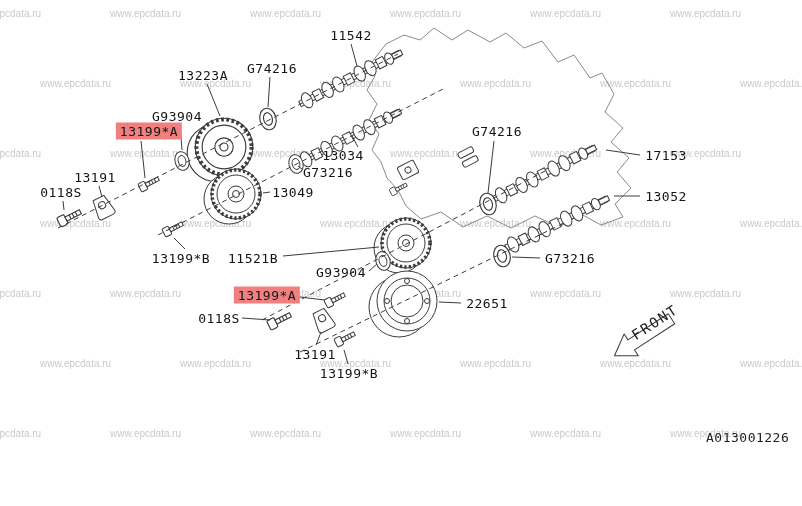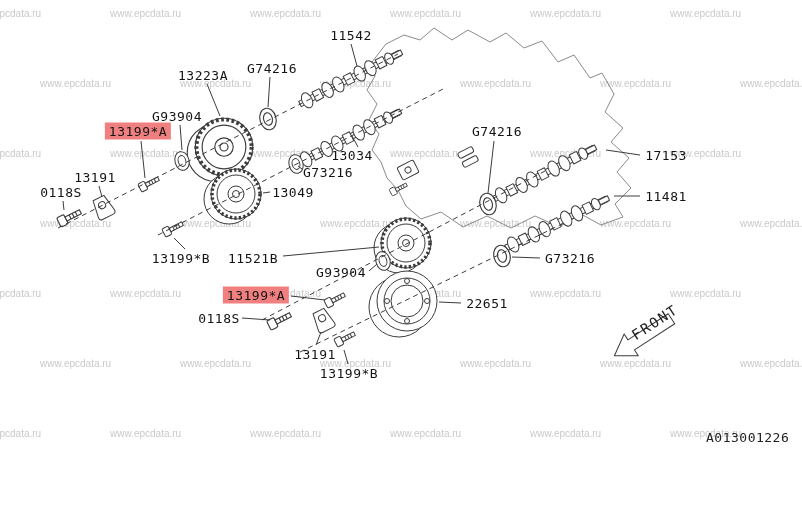--- a/index.html
+++ b/index.html
@@ -18,21 +18,21 @@
     position:absolute;font-family:"Liberation Sans",sans-serif;
     font-size:10px;color:var(--wm);white-space:nowrap;pointer-events:none;z-index:1;
   }
   svg.drawing{position:absolute;left:0;top:0;z-index:2;}
   #labels-layer{position:absolute;inset:0;z-index:3;pointer-events:none;}
   .part-label{
     position:absolute;transform:translate(-50%,-50%);
     font-size:13px;color:#141414;white-space:nowrap;letter-spacing:0.5px;
     pointer-events:auto;cursor:pointer;z-index:3;
   }
-  .part-label.highlighted{background:var(--hl);padding:1px 4px;}
+  .part-label.highlighted{background:var(--hl);padding:1px 4px;margin-left:11px;}
   .front-label{
     position:absolute;left:627px;top:314px;width:56px;text-align:center;
     font-size:14px;letter-spacing:2px;color:#222;transform:rotate(-33deg);z-index:3;
   }
   .diagram-code{
     position:absolute;left:706px;top:430px;font-size:13px;color:#222;z-index:3;letter-spacing:0.5px;
   }
   
   .part{fill:#ffffff;stroke:var(--line);stroke-width:1;stroke-linejoin:round;}
   .teeth{fill:none;stroke:var(--line);stroke-width:3.5;stroke-dasharray:2.4 2.2;}
@@ -219,24 +219,24 @@
   <div id="labels-layer">
       <div class="part-label" style="left: 351px; top: 35px;">11542</div>
       <div class="part-label" style="left: 203px; top: 75px;">13223A</div>
       <div class="part-label" style="left: 272px; top: 68px;">G74216</div>
       <div class="part-label" style="left: 177px; top: 116px;">G93904</div>
       <div class="part-label highlighted" style="left: 138px; top: 131px;">13199*A</div>
       <div class="part-label" style="left: 95px; top: 177px;">13191</div>
       <div class="part-label" style="left: 61px; top: 192px;">0118S</div>
       <div class="part-label" style="left: 293px; top: 192px;">13049</div>
       <div class="part-label" style="left: 328px; top: 172px;">G73216</div>
-      <div class="part-label" style="left: 352px; top: 155px;">13034</div>
+      <div class="part-label" style="left: 343px; top: 155px;">13034</div>
       <div class="part-label" style="left: 497px; top: 131px;">G74216</div>
       <div class="part-label" style="left: 666px; top: 155px;">17153</div>
-      <div class="part-label" style="left: 666px; top: 196px;">11481</div>
+      <div class="part-label" style="left: 666px; top: 196px;">13052</div>
       <div class="part-label" style="left: 181px; top: 258px;">13199*B</div>
       <div class="part-label" style="left: 253px; top: 258px;">11521B</div>
       <div class="part-label" style="left: 341px; top: 272px;">G93904</div>
       <div class="part-label highlighted" style="left: 256px; top: 295px;">13199*A</div>
       <div class="part-label" style="left: 219px; top: 318px;">0118S</div>
       <div class="part-label" style="left: 315px; top: 354px;">13191</div>
       <div class="part-label" style="left: 349px; top: 373px;">13199*B</div>
       <div class="part-label" style="left: 487px; top: 303px;">22651</div>
       <div class="part-label" style="left: 570px; top: 258px;">G73216</div>
     </div>

